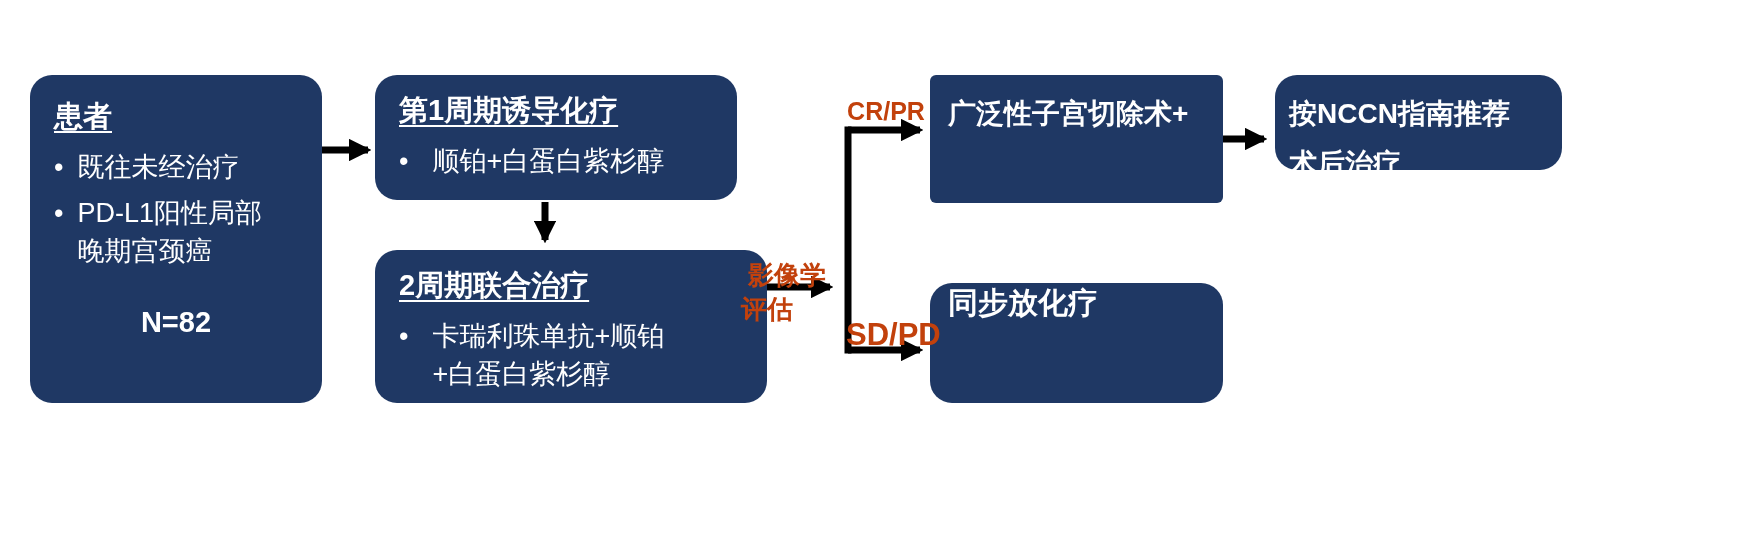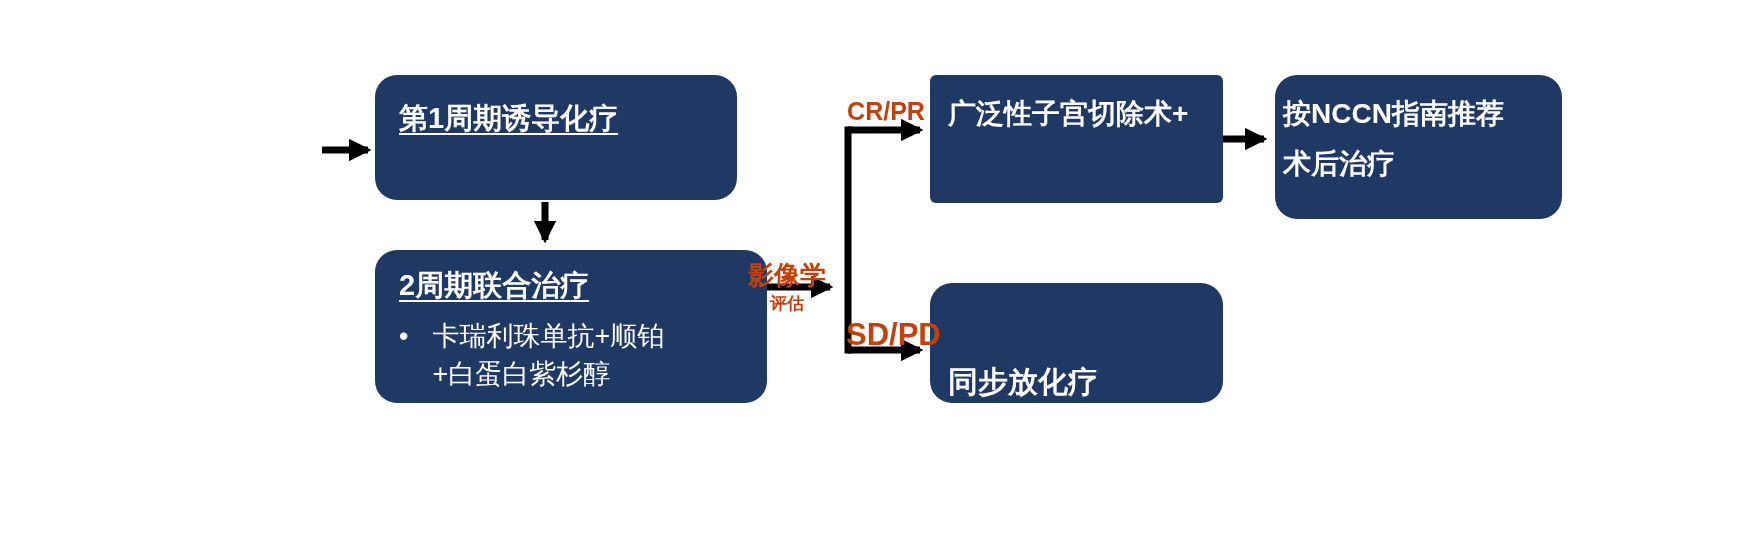--- a/index.html
+++ b/index.html
@@ -49,48 +49,48 @@
   }
   
   .patients { left: 30px; top: 75px; width: 292px; height: 328px; padding: 22px 24px; }
   .patients .bullets li { padding-right: 28px; }
   .nlabel {
     font-size: 29px;
     font-weight: bold;
     text-align: center;
     margin-top: 36px;
   }
-  .induction { left: 375px; top: 75px; width: 362px; height: 125px; padding: 24px 24px; }
+  .induction { left: 375px; top: 75px; width: 362px; height: 125px; padding: 16px 24px; }
   .combination { left: 375px; top: 250px; width: 392px; height: 153px; padding: 16px 24px; }
   .induction .bullets li::before, .combination .bullets li::before { margin-right: 24px; }
   .combination .bullets li { padding-right: 46px; }
   .surgery { left: 930px; top: 75px; width: 293px; height: 128px; padding: 14px 18px; border-radius: 6px; }
-  .nccn { left: 1275px; top: 75px; width: 287px; height: 144px; padding: 14px 8px; }
+  .nccn { left: 1275px; top: 75px; width: 287px; height: 95px; padding: 14px 14px; }
   .bigline {
     font-size: 28px;
     font-weight: bold;
     line-height: 50px;
     white-space: nowrap;
   }
   .ccrt {
     left: 930px; top: 283px; width: 293px; height: 120px;
     padding: 0 18px;
     display: flex;
-    align-items: flex-end;
+    align-items: flex-start;
   }
   .ccrt-text { font-size: 30px; font-weight: bold; }
   
   .edge-label {
     position: absolute;
     color: #c2410c;
     font-weight: bold;
     text-align: center;
   }
   .lbl-imaging-1 { left: 737px; top: 258px; width: 100px; font-size: 26px; }
-  .lbl-imaging-2 { left: 737px; top: 292px; width: 100px; font-size: 17px; }
+  .lbl-imaging-2 { left: 717px; top: 292px; width: 100px; font-size: 26px; }
   .lbl-crpr { left: 846px; top: 97px;  width: 80px; font-size: 25px; }
   .lbl-sdpd { left: 846px; top: 317px; width: 80px; font-size: 31px; }
 </style>
 </head>
 <body>
 
 <div class="canvas">
 
   <svg class="arrows" width="1738" height="537" viewBox="0 0 1738 537">
     <defs>
@@ -102,23 +102,40 @@
       <line x1="322" y1="150" x2="368" y2="150" marker-end="url(#ah)"></line>
       <line x1="545" y1="202" x2="545" y2="240" marker-end="url(#ah)"></line>
       <line x1="737" y1="287" x2="830" y2="287" marker-end="url(#ah)"></line>
       <line x1="848" y1="126.5" x2="848" y2="353.5"></line>
       <line x1="848" y1="130" x2="920" y2="130" marker-end="url(#ah)"></line>
       <line x1="848" y1="350" x2="920" y2="350" marker-end="url(#ah)"></line>
       <line x1="1223" y1="139" x2="1264" y2="139" marker-end="url(#ah)"></line>
     </g>
   </svg>
 
+  <div class="box patients">
+    <div class="title">患者</div>
+    <ul class="bullets">
+      <li>
+        <span>既往未经治疗</span>
+      </li>
+      <li>
+        <span>PD-L1阳性局部晚期宫颈癌</span>
+      </li>
+    </ul>
+    <div class="nlabel">N=82</div>
+  </div>
 
   <div class="box induction">
     <div class="title">第1周期诱导化疗</div>
+    <ul class="bullets">
+      <li>
+        <span>顺铂+白蛋白紫杉醇</span>
+      </li>
+    </ul>
   </div>
 
   <div class="box combination">
     <div class="title">2周期联合治疗</div>
     <ul class="bullets">
       <li>
         <span>卡瑞利珠单抗+顺铂+白蛋白紫杉醇</span>
       </li>
     </ul>
   </div>

